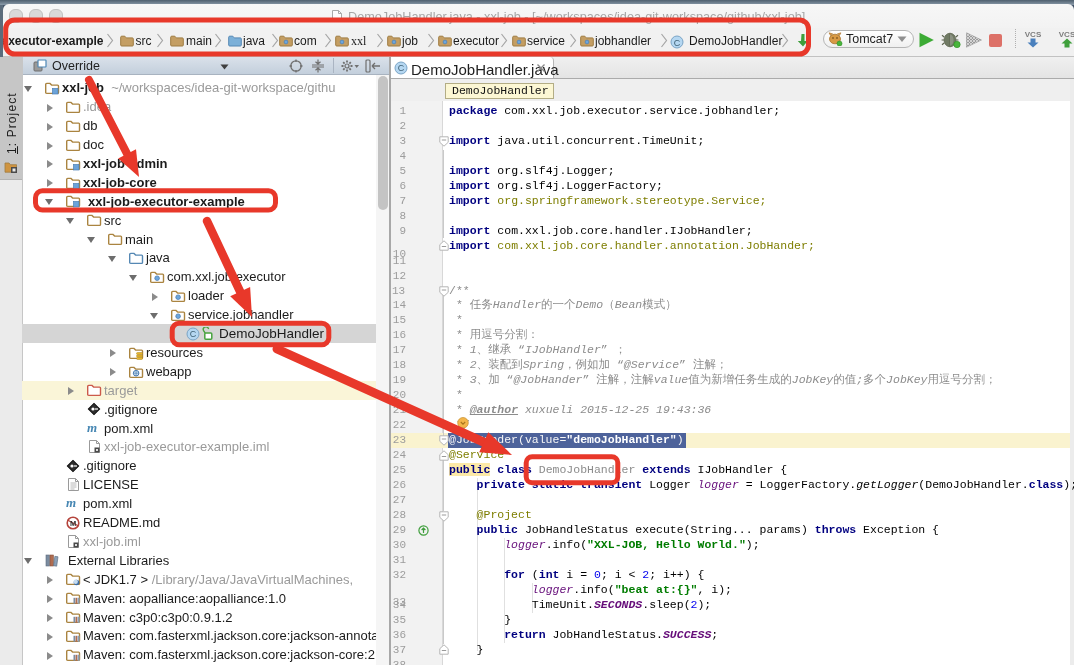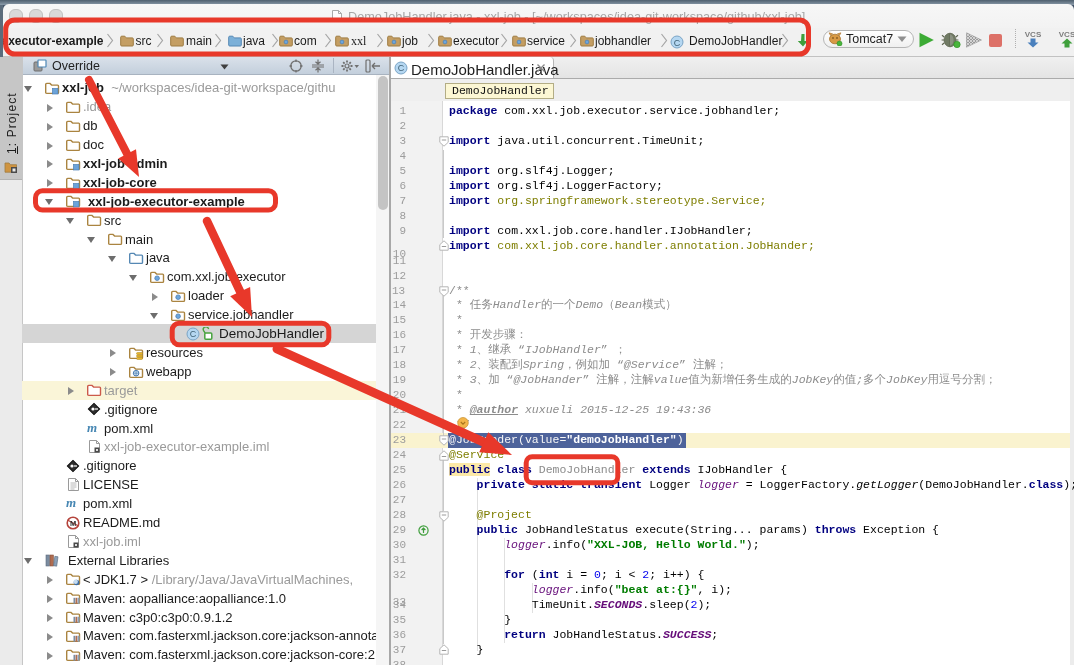--- a/index.html
+++ b/index.html
@@ -633,21 +633,21 @@
 <div class="cl" style="top:104.0px;"><span class="k">package</span> com.xxl.job.executor.service.jobhandler;</div>
 <div class="cl" style="top:133.92000000000002px;"><span class="k">import</span> java.util.concurrent.TimeUnit;</div>
 <div class="cl" style="top:163.84px;"><span class="k">import</span> org.slf4j.Logger;</div>
 <div class="cl" style="top:178.8px;"><span class="k">import</span> org.slf4j.LoggerFactory;</div>
 <div class="cl" style="top:193.76px;"><span class="k">import</span> <span class="o">org.springframework.stereotype.Service;</span></div>
 <div class="cl" style="top:223.68px;"><span class="k">import</span> com.xxl.job.core.handler.IJobHandler;</div>
 <div class="cl" style="top:238.64000000000001px;"><span class="k">import</span> <span class="o">com.xxl.job.core.handler.annotation.JobHander;</span></div>
 <div class="cl" style="top:283.52px;"><span class="c">/**</span></div>
 <div class="cl" style="top:298.48px;"><span class="c"> * 任务<i>Handler</i>的一个<i>Demo</i>（<i>Bean</i>模式）</span></div>
 <div class="cl" style="top:313.44px;"><span class="c"> *</span></div>
-<div class="cl" style="top:328.4px;"><span class="c"> * 开发步骤：</span></div>
+<div class="cl" style="top:328.4px;"><span class="c"> * 用逗号分割：</span></div>
 <div class="cl" style="top:343.36px;"><span class="c"> * <i>1</i>、继承 “<i>IJobHandler</i>” ；</span></div>
 <div class="cl" style="top:358.32000000000005px;"><span class="c"> * <i>2</i>、装配到<i>Spring</i>，例如加 “<i>@Service</i>” 注解；</span></div>
 <div class="cl" style="top:373.28000000000003px;"><span class="c"> * <i>3</i>、加 “<i>@JobHander</i>” 注解，注解<i>value</i>值为新增任务生成的<i>JobKey</i>的值<i>;</i>多个<i>JobKey</i>用逗号分割；</span></div>
 <div class="cl" style="top:388.24px;"><span class="c"> *</span></div>
 <div class="cl" style="top:403.20000000000005px;"><span class="c"> * <i style="font-weight:bold;text-decoration:underline;">@author</i> <i>xuxueli 2015-12-25 19:43:36</i></span></div>
 <div class="cl" style="top:418.16px;"><span class="c"> */</span></div>
 <div class="cl" style="top:433.12px;"><span style="color:#f6f6f6;">@JobHander(value=</span><span style="color:#ffffff;font-weight:bold;">"demoJobHandler"</span><span style="color:#f6f6f6;">)</span></div>
 <div class="cl" style="top:448.08000000000004px;"><span class="o">@Service</span></div>
 <div class="cl" style="top:463.04px;"><span class="k"><span style="background:#fce9a7;">public</span> class</span> <span class="g">DemoJobHandler</span> <span class="k">extends</span> IJobHandler {</div>
 <div class="cl" style="top:478.0px;">    <span class="k">private static transient</span> Logger <span class="f">logger</span> = LoggerFactory.<i>getLogger</i>(DemoJobHandler.<span class="k">class</span>);</div>

